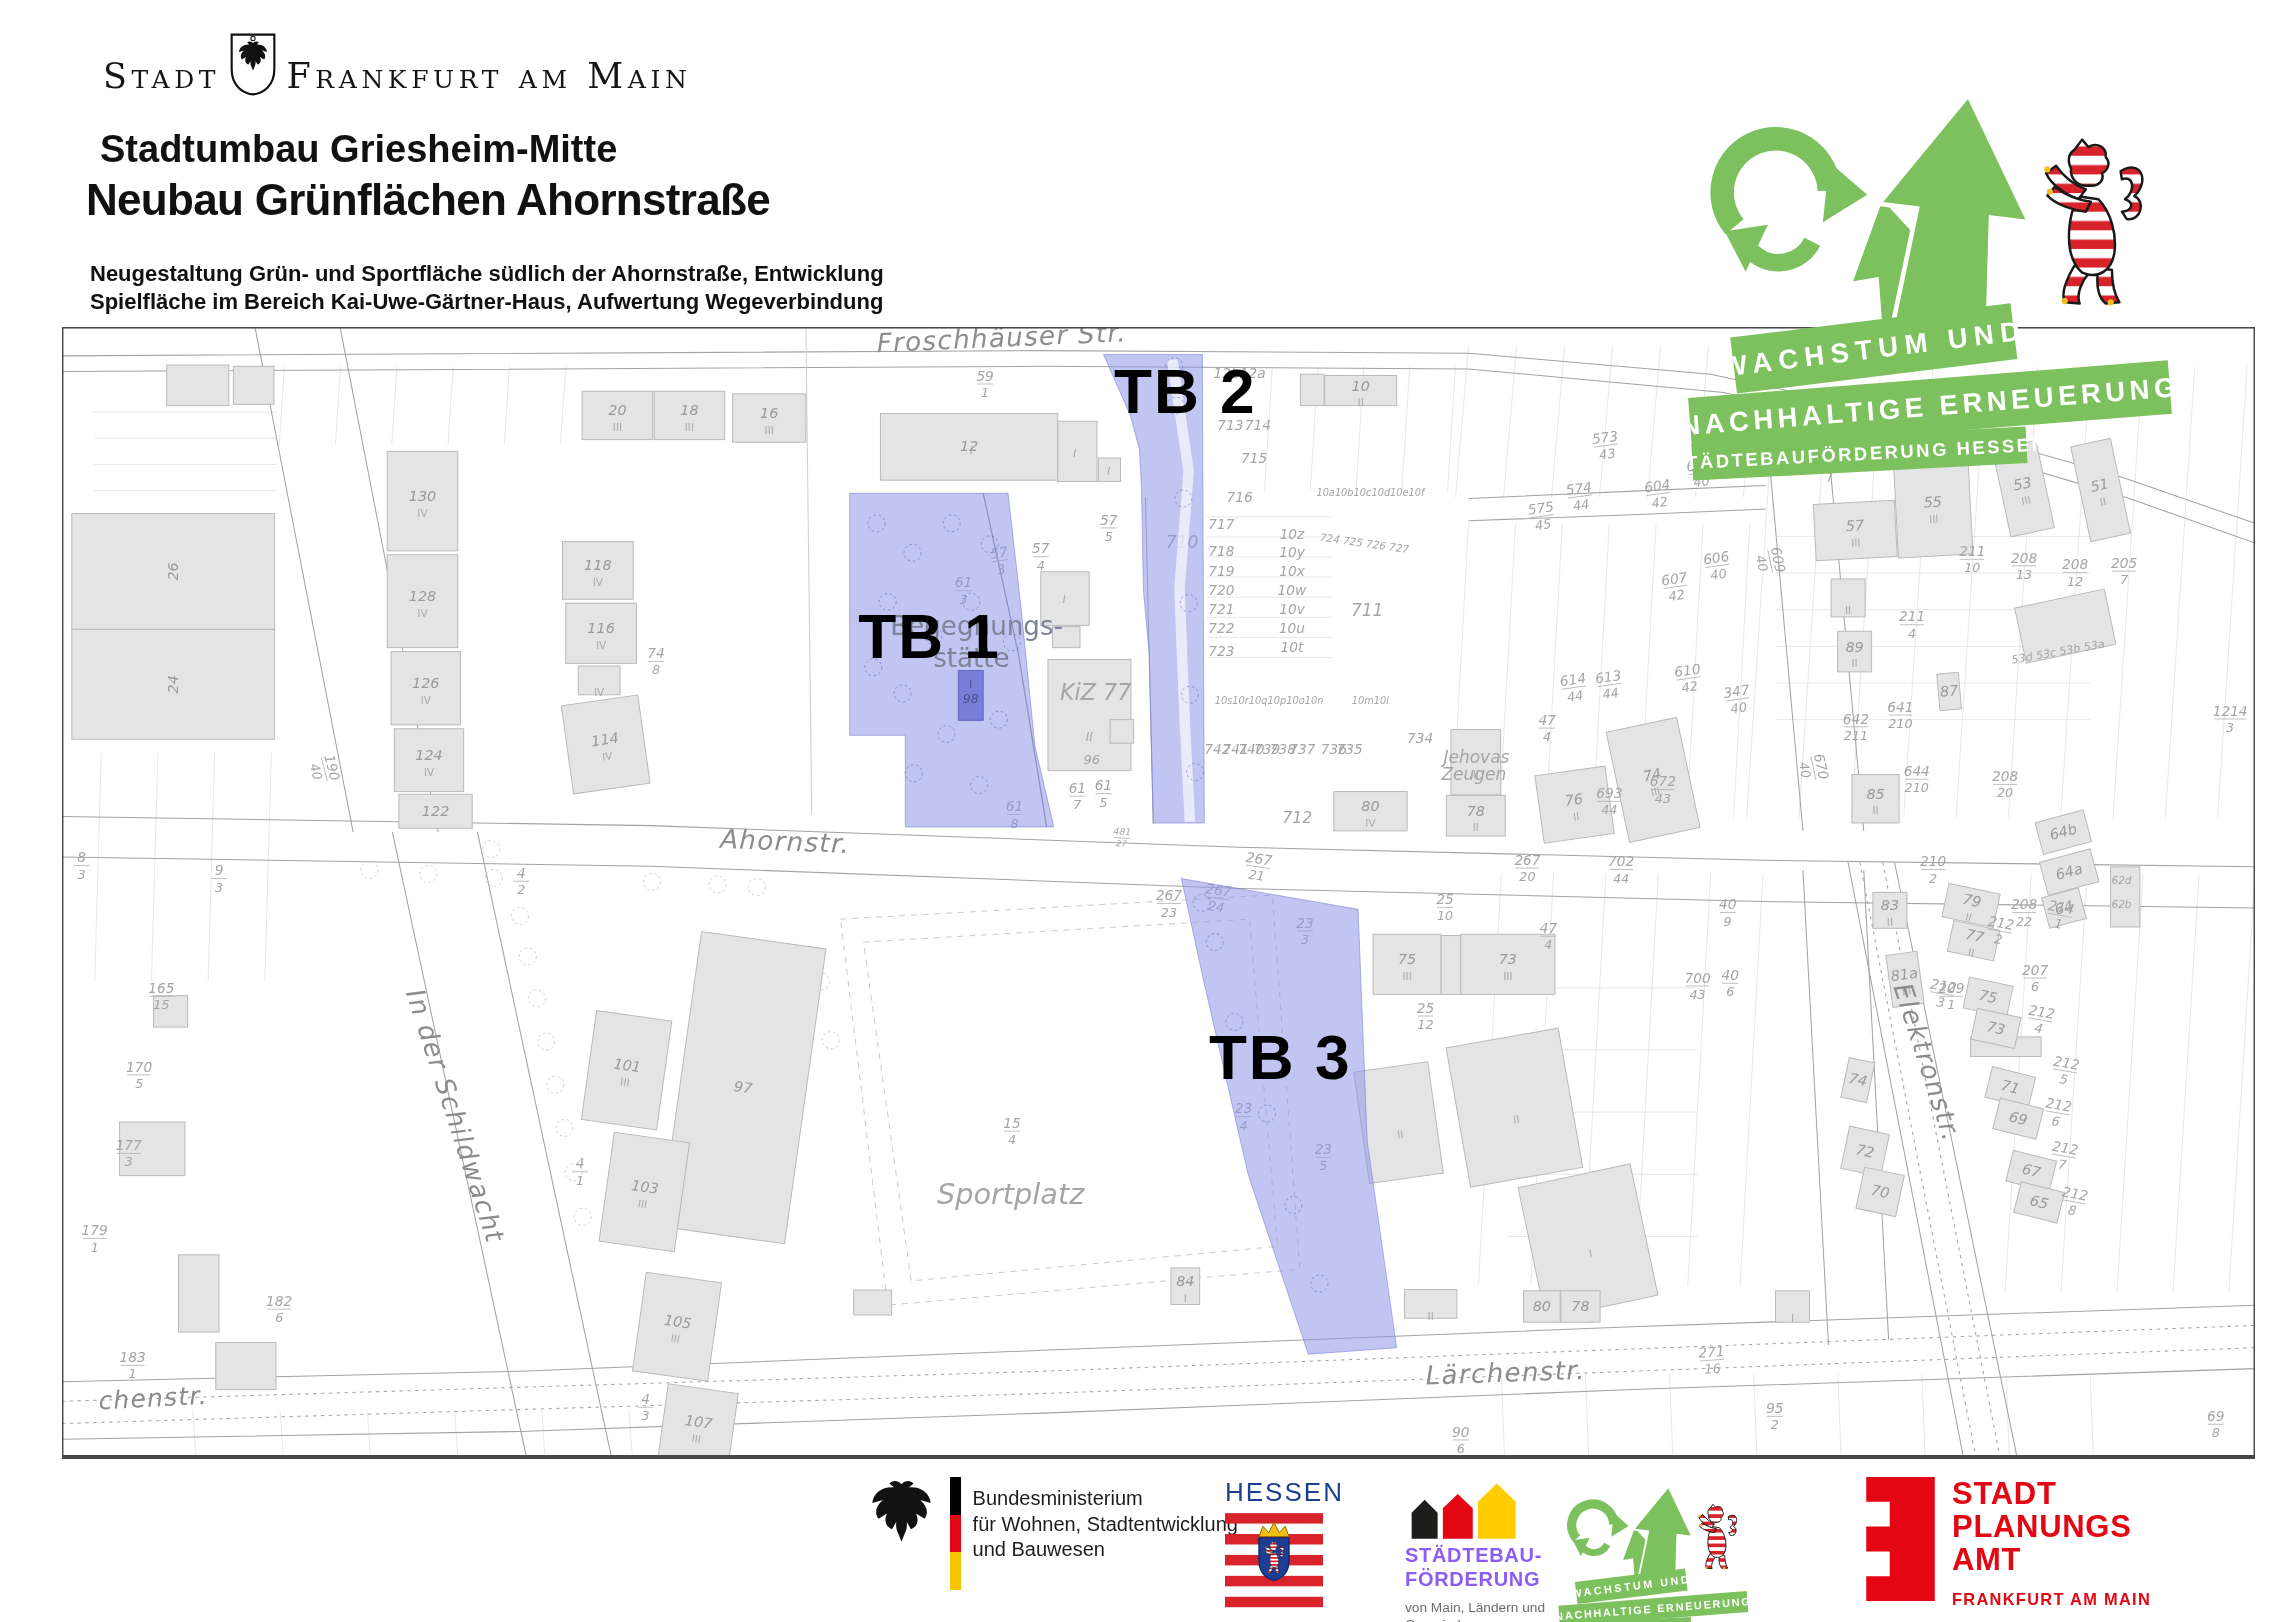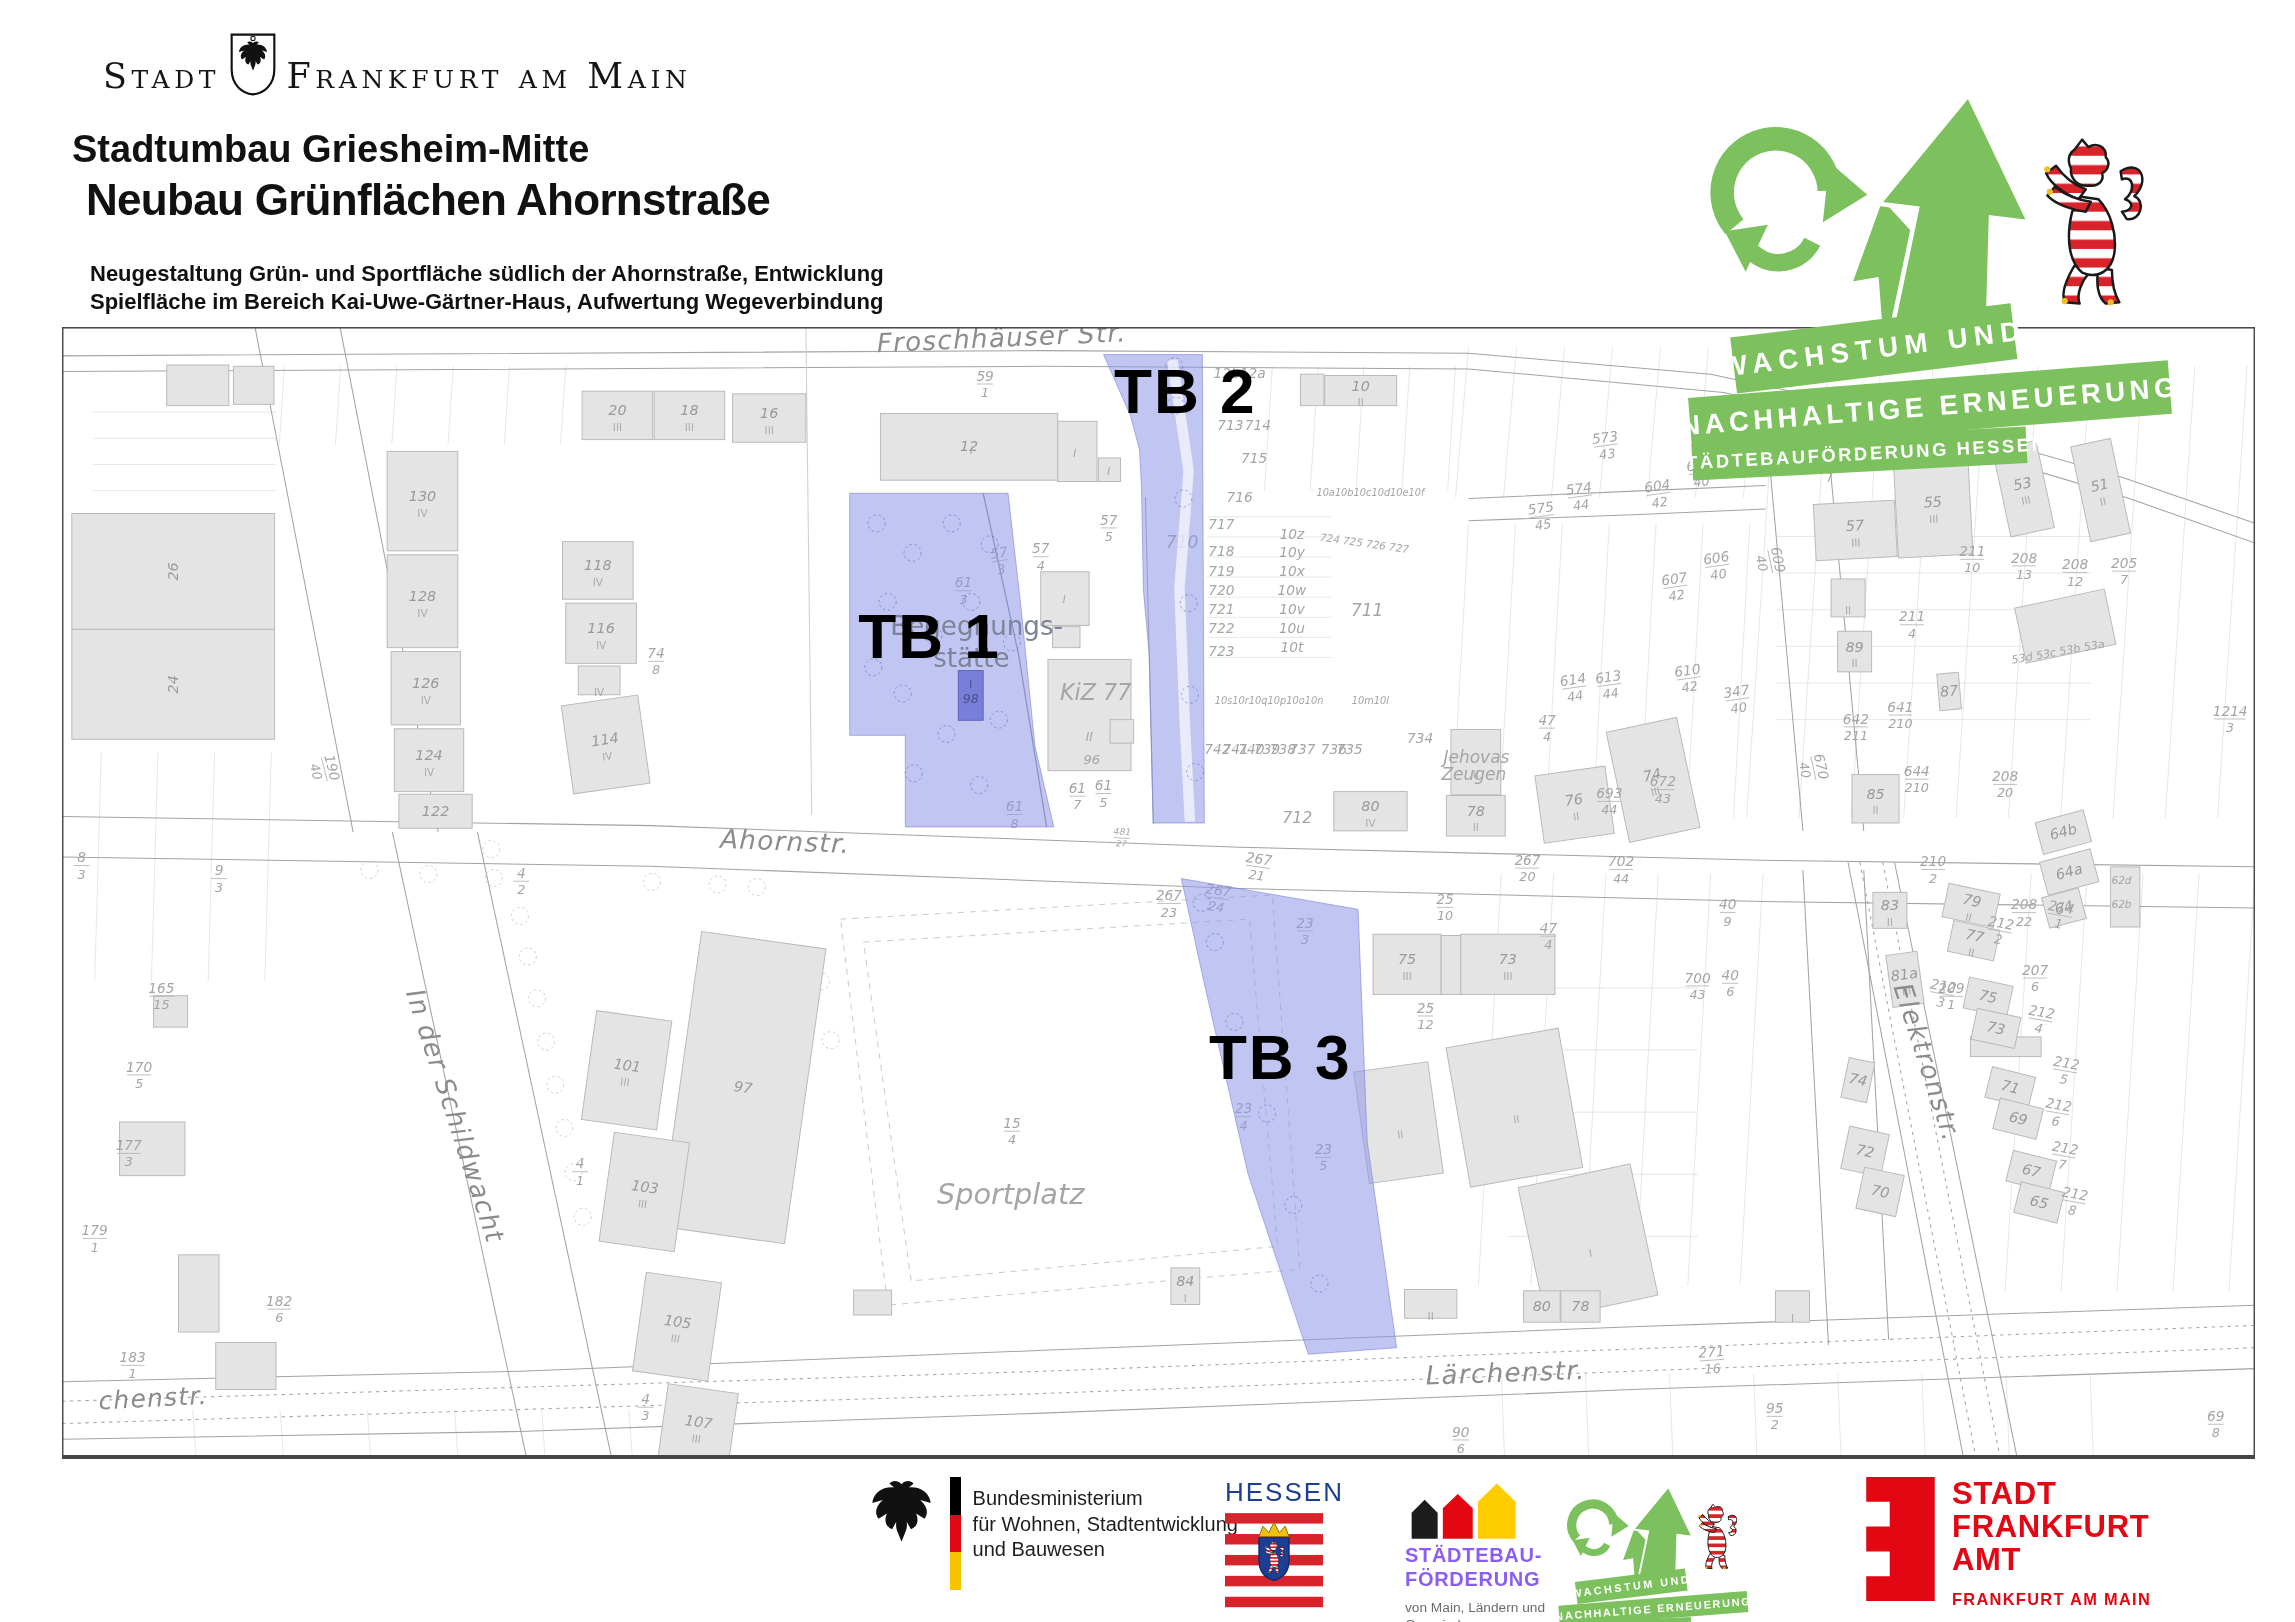--- a/index.html
+++ b/index.html
@@ -4,21 +4,21 @@
 <style>
   html,body{margin:0;padding:0}
   body{width:2295px;height:1622px;position:relative;background:#fff;
        font-family:"Liberation Sans",sans-serif;overflow:hidden;color:#111}
   .abs{position:absolute}
   
   #citylogo{left:103px;top:30px;display:flex;align-items:flex-end;gap:9.2px;
             font-family:"DejaVu Serif",serif;font-variant:small-caps;
             font-size:35px;letter-spacing:4.6px;color:#151515;line-height:1}
   #citylogo .w{padding-bottom:3.9px}
-  #title1{left:72px;top:128px;font-size:38px;font-weight:bold;letter-spacing:0}
+  #title1{left:100px;top:128px;font-size:38px;font-weight:bold;letter-spacing:0}
   #title2{left:86px;top:175px;font-size:44px;font-weight:bold;letter-spacing:-0.7px}
   #subtitle{left:90px;top:260px;font-size:22px;font-weight:bold;line-height:27.5px}
   
   #map-wrap{left:62px;top:327px;width:2193px;height:1132px}
   #map{display:block}
   
   #wl-big{left:1672px;top:60px;z-index:6}
   
   .foot{top:1477px}
   #bm{left:865px;display:flex;gap:11.8px}
@@ -1177,18 +1177,18 @@
       </g>
     </g>
   </svg>
 
 <div id="spa" class="abs foot">
   <svg width="69" height="124" viewBox="0 0 105 190">
     <path d="M0,0 H105 V190 H0 V152 H36 V114 H0 V76 H36 V38 H0 Z" fill="#e30613"></path>
   </svg>
   <div class="txt">
     <div class="big">STADT</div>
-    <div class="big">FRANKFURT</div>
+    <div class="big">PLANUNGS</div>
     <div class="big">AMT</div>
     <div class="sub">FRANKFURT AM MAIN</div>
   </div>
 </div>
 
 
 </body></html>

